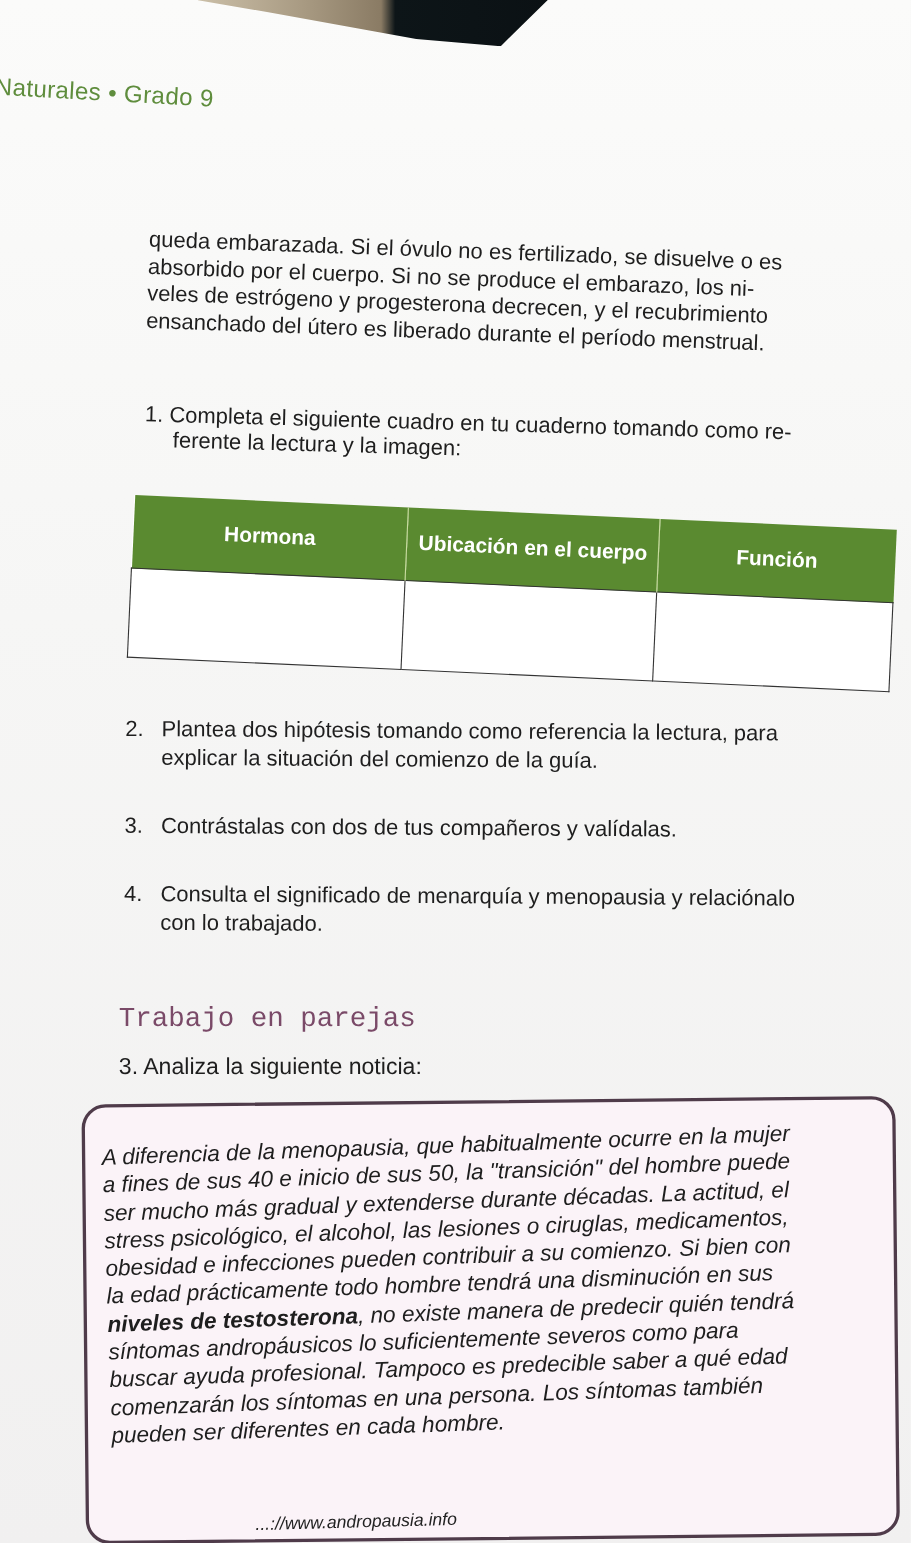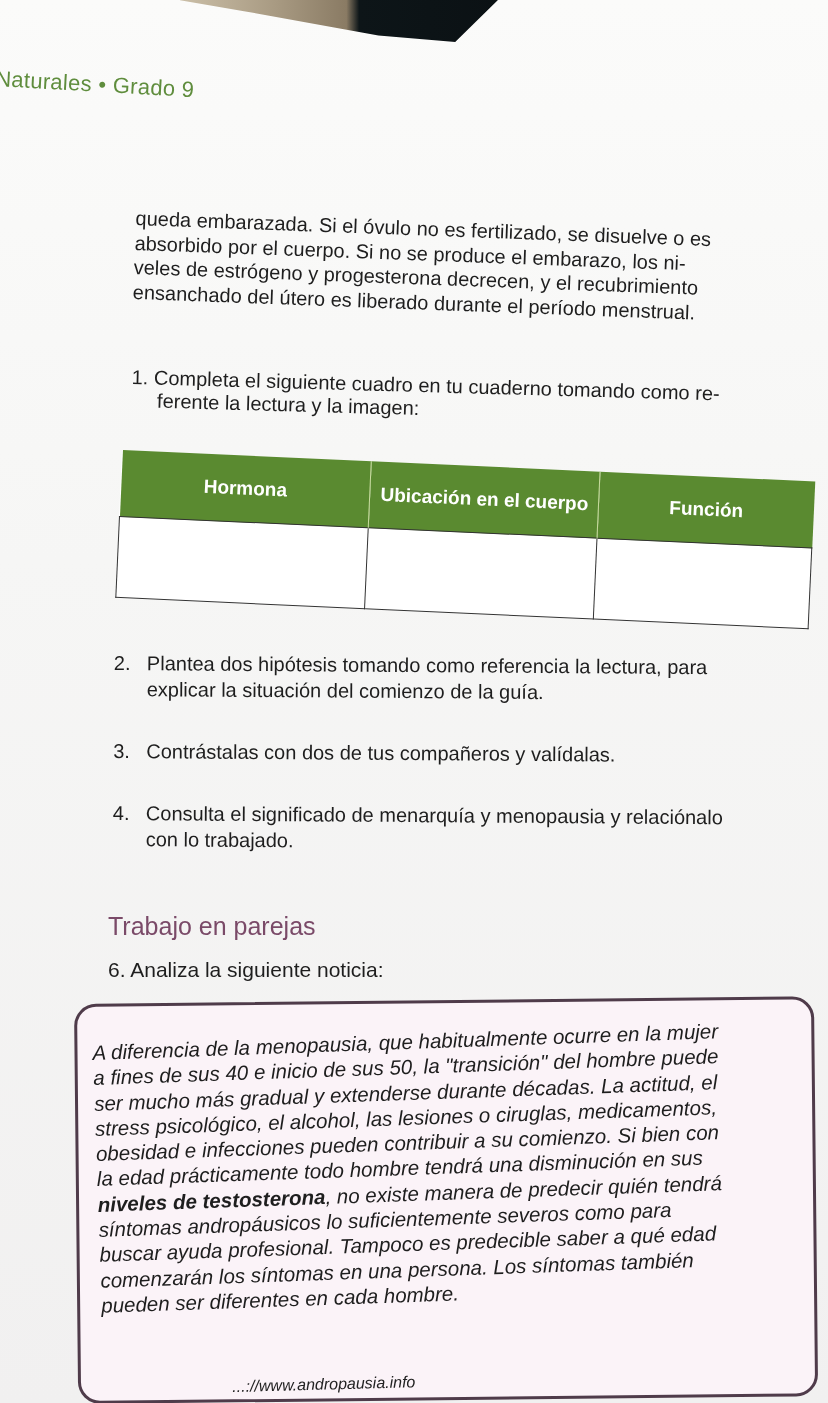--- a/index.html
+++ b/index.html
@@ -61,21 +61,21 @@
     font-size: 20px; line-height: 26px;
     transform: rotate(0.4deg); transform-origin: left top;
   }
   .qitem { margin-bottom: 36px; }
   .qitem .line { display: block; white-space: nowrap; }
   .qitem .line.indent { padding-left: 33px; }
   .qnum { display: inline-block; width: 33px; }
 
   .section-title {
     position: absolute; left: 108px; top: 912px;
-    color: #7a4a68; font-size: 25px;
+    color: #7a4a68; font-size: 25px; font-family: Liberation Mono, monospace;
   }
   .analiza {
     position: absolute; left: 108px; top: 958px; font-size: 21px;
   }
   .news-box {
     position: absolute; left: 74px; top: 1004px; width: 740px; height: 400px;
     background: #fbf3f8;
     border: 3px solid #4f3b4a; border-radius: 22px;
     transform: rotate(-0.6deg); transform-origin: left top;
     box-sizing: border-box;
@@ -150,21 +150,21 @@
   </div>
   <div class="qitem">
     <span class="line">
       <span class="qnum">4.</span><span>Consulta el significado de menarquía y menopausia y relaciónalo</span>
     </span>
     <span class="line indent">con lo trabajado.</span>
   </div>
 </div>
 
 <div class="section-title">Trabajo en parejas</div>
-<div class="analiza">6. Analiza la siguiente noticia:</div>
+<div class="analiza">3. Analiza la siguiente noticia:</div>
 
 <div class="news-box"></div>
 <div class="news-text">
   <span class="line">A diferencia de la menopausia, que habitualmente ocurre en la mujer</span>
   <span class="line">a fines de sus 40 e inicio de sus 50, la "transición" del hombre puede</span>
   <span class="line">ser mucho más gradual y extenderse durante décadas. La actitud, el</span>
   <span class="line">stress psicológico, el alcohol, las lesiones o ciruglas, medicamentos,</span>
   <span class="line">obesidad e infecciones pueden contribuir a su comienzo. Si bien con</span>
   <span class="line">la edad prácticamente todo hombre tendrá una disminución en sus</span>
   <span class="line"><b>niveles de testosterona</b><span>, no existe manera de predecir quién tendrá</span></span>

